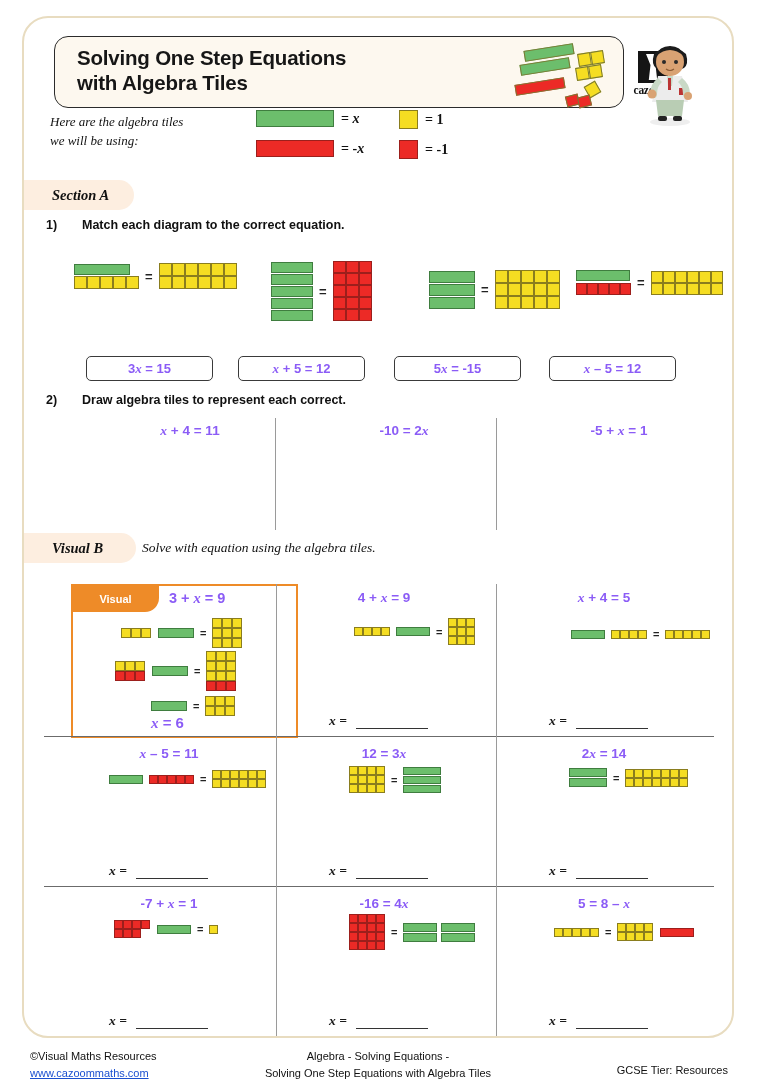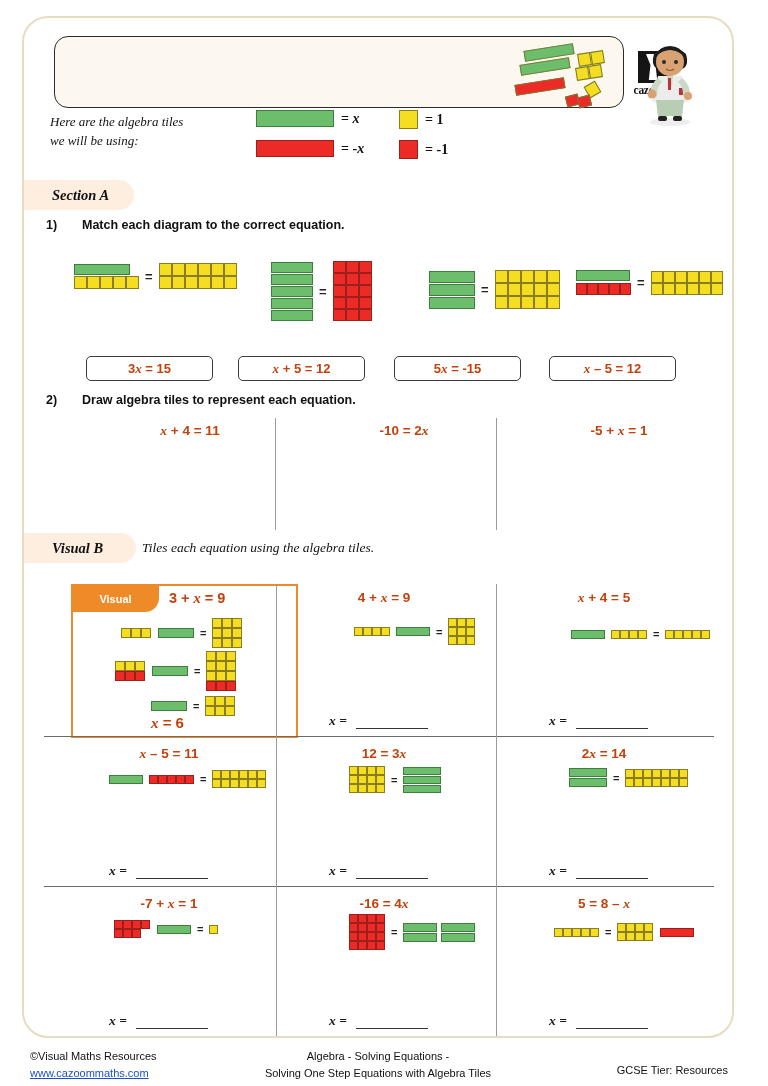--- a/index.html
+++ b/index.html
@@ -94,21 +94,21 @@
   }
 
   .qnum {
     position:absolute; font-size:12.5px; font-weight:bold; color:#111;
   }
   .qtext {
     position:absolute; font-size:12.5px; font-weight:bold; color:#111;
   }
 
   
-  .eqn { font-family:"Liberation Sans", sans-serif; font-weight:bold; color:#c2410c; }
+  .eqn { font-family:"Liberation Sans", sans-serif; font-weight:bold; color:#8b5cf6; }
   .eqn i { font-family:"Liberation Serif", serif; font-style:italic; font-weight:bold; }
 
   .eq-box {
     position:absolute; height:25px; width:127px;
     border:1px solid #3a3a3a; border-radius:5px; background:#fff;
     display:flex; align-items:center; justify-content:center;
     font-size:13px;
   }
 
   
@@ -158,20 +158,22 @@
   .f-mid   { position:absolute; left:50%; transform:translateX(-50%); top:0px;
              font-size:11px; color:#111; text-align:center; line-height:1.5; white-space:pre-line; }
   .f-right { position:absolute; right:6px; top:16px; font-size:11px; color:#111; }
 </style>
 </head>
 <body>
 
 <div class="page">
 
   <div class="title-box">
+    <div class="title-text">Solving One Step Equations
+with Algebra Tiles</div>
 
     <div class="logo-tiles">
       <div class="lt" style="left:14px;top:2px;width:50px;height:11px;background:#6cbe6c;transform:rotate(-9deg);"></div>
       <div class="lt" style="left:10px;top:16px;width:50px;height:11px;background:#6cbe6c;transform:rotate(-9deg);"></div>
       <div class="lt" style="left:5px;top:36px;width:50px;height:11px;background:#ec2a26;transform:rotate(-9deg);"></div>
       <div class="lt" style="left:68px;top:8px;width:13px;height:13px;background:#f5dd22;transform:rotate(-9deg);"></div>
       <div class="lt" style="left:81px;top:6px;width:13px;height:13px;background:#f5dd22;transform:rotate(-9deg);"></div>
       <div class="lt" style="left:66px;top:22px;width:13px;height:13px;background:#f5dd22;transform:rotate(-9deg);"></div>
       <div class="lt" style="left:79px;top:20px;width:13px;height:13px;background:#f5dd22;transform:rotate(-9deg);"></div>
       <div class="lt" style="left:76px;top:38px;width:13px;height:13px;background:#f5dd22;transform:rotate(-30deg);"></div>
@@ -355,33 +357,33 @@
     <span class="eqn"><i>x</i> + 5 = 12</span>
   </div>
   <div class="eq-box" style="left:370px; top:338px;">
     <span class="eqn">5<i>x</i> = -15</span>
   </div>
   <div class="eq-box" style="left:525px; top:338px;">
     <span class="eqn"><i>x</i> – 5 = 12</span>
   </div>
 
   <div class="qnum" style="left:22px; top:375px;">2)</div>
-  <div class="qtext" style="left:58px; top:375px;">Draw algebra tiles to represent each equation.</div>
+  <div class="qtext" style="left:58px; top:375px;">Draw algebra tiles to represent each correct.</div>
 
   <div class="cell-eq eqn" style="left:96px; top:405px; width:140px;"><i>x</i> + 4 = 11</div>
   <div class="cell-eq eqn" style="left:310px; top:405px; width:140px;">-10 = 2<i>x</i></div>
   <div class="cell-eq eqn" style="left:525px; top:405px; width:140px;">-5 + <i>x</i> = 1</div>
 
   <div class="vline" style="left:251px; top:400px; height:112px;"></div>
   <div class="vline" style="left:472px; top:400px; height:112px;"></div>
 
   <div class="section-band" style="top:515px; width:112px;">
     <span class="section-label">Visual B</span>
   </div>
-  <div class="section-sub" style="left:118px; top:522px;">Tiles each equation using the algebra tiles.</div>
+  <div class="section-sub" style="left:118px; top:522px;">Solve with equation using the algebra tiles.</div>
 
   <div class="example-box">
     <div class="example-tab">Visual</div>
     <div class="eqn" style="position:absolute; left:96px; top:4px; font-size:14.5px;">3 + <i>x</i> = 9</div>
 
     <div class="diagram" style="left:48px; top:32px;">
       <div style="display:flex;">
         <div class="yellowsq" style="width:10px;height:10px;"></div>
         <div class="yellowsq" style="width:10px;height:10px;"></div>
         <div class="yellowsq" style="width:10px;height:10px;"></div>

